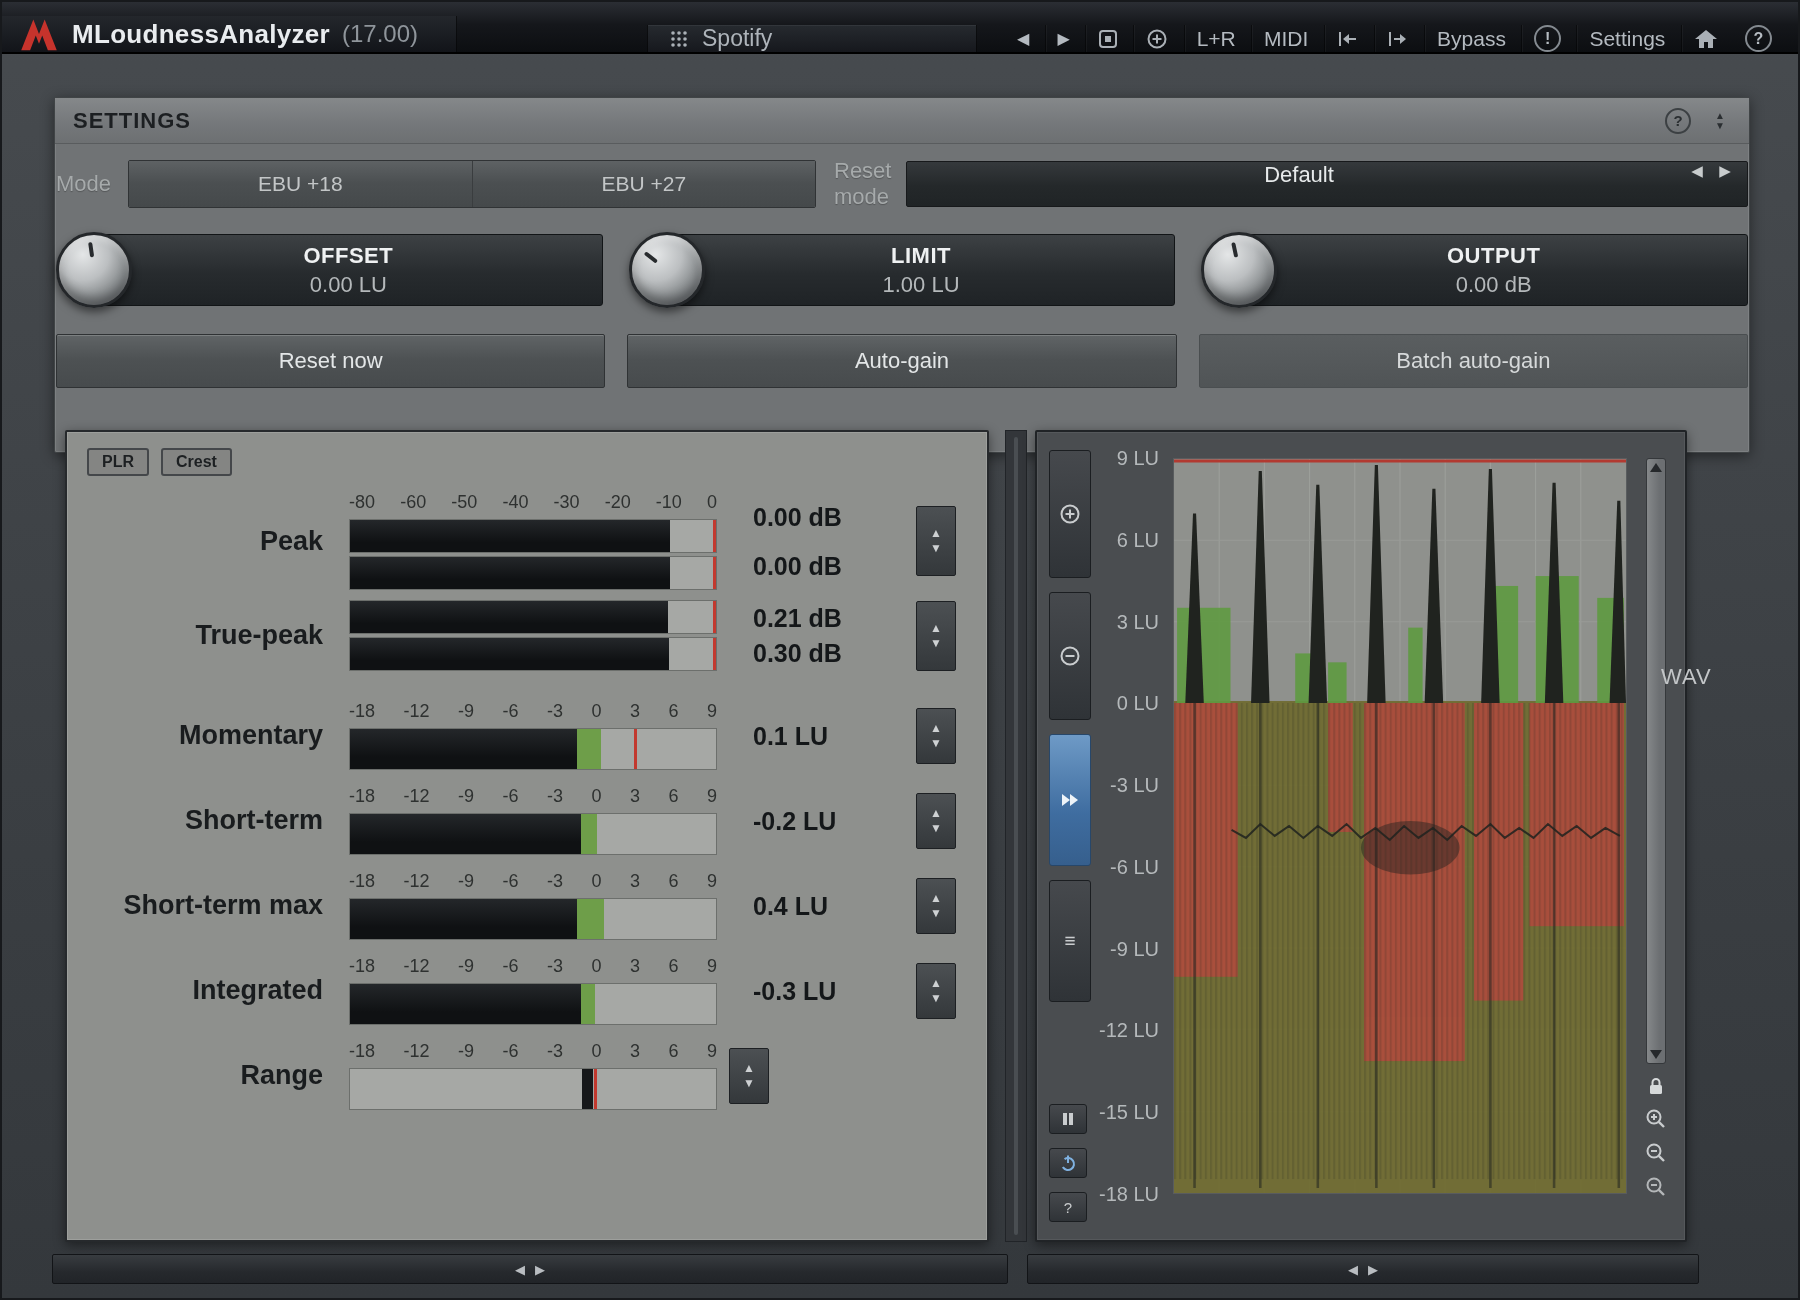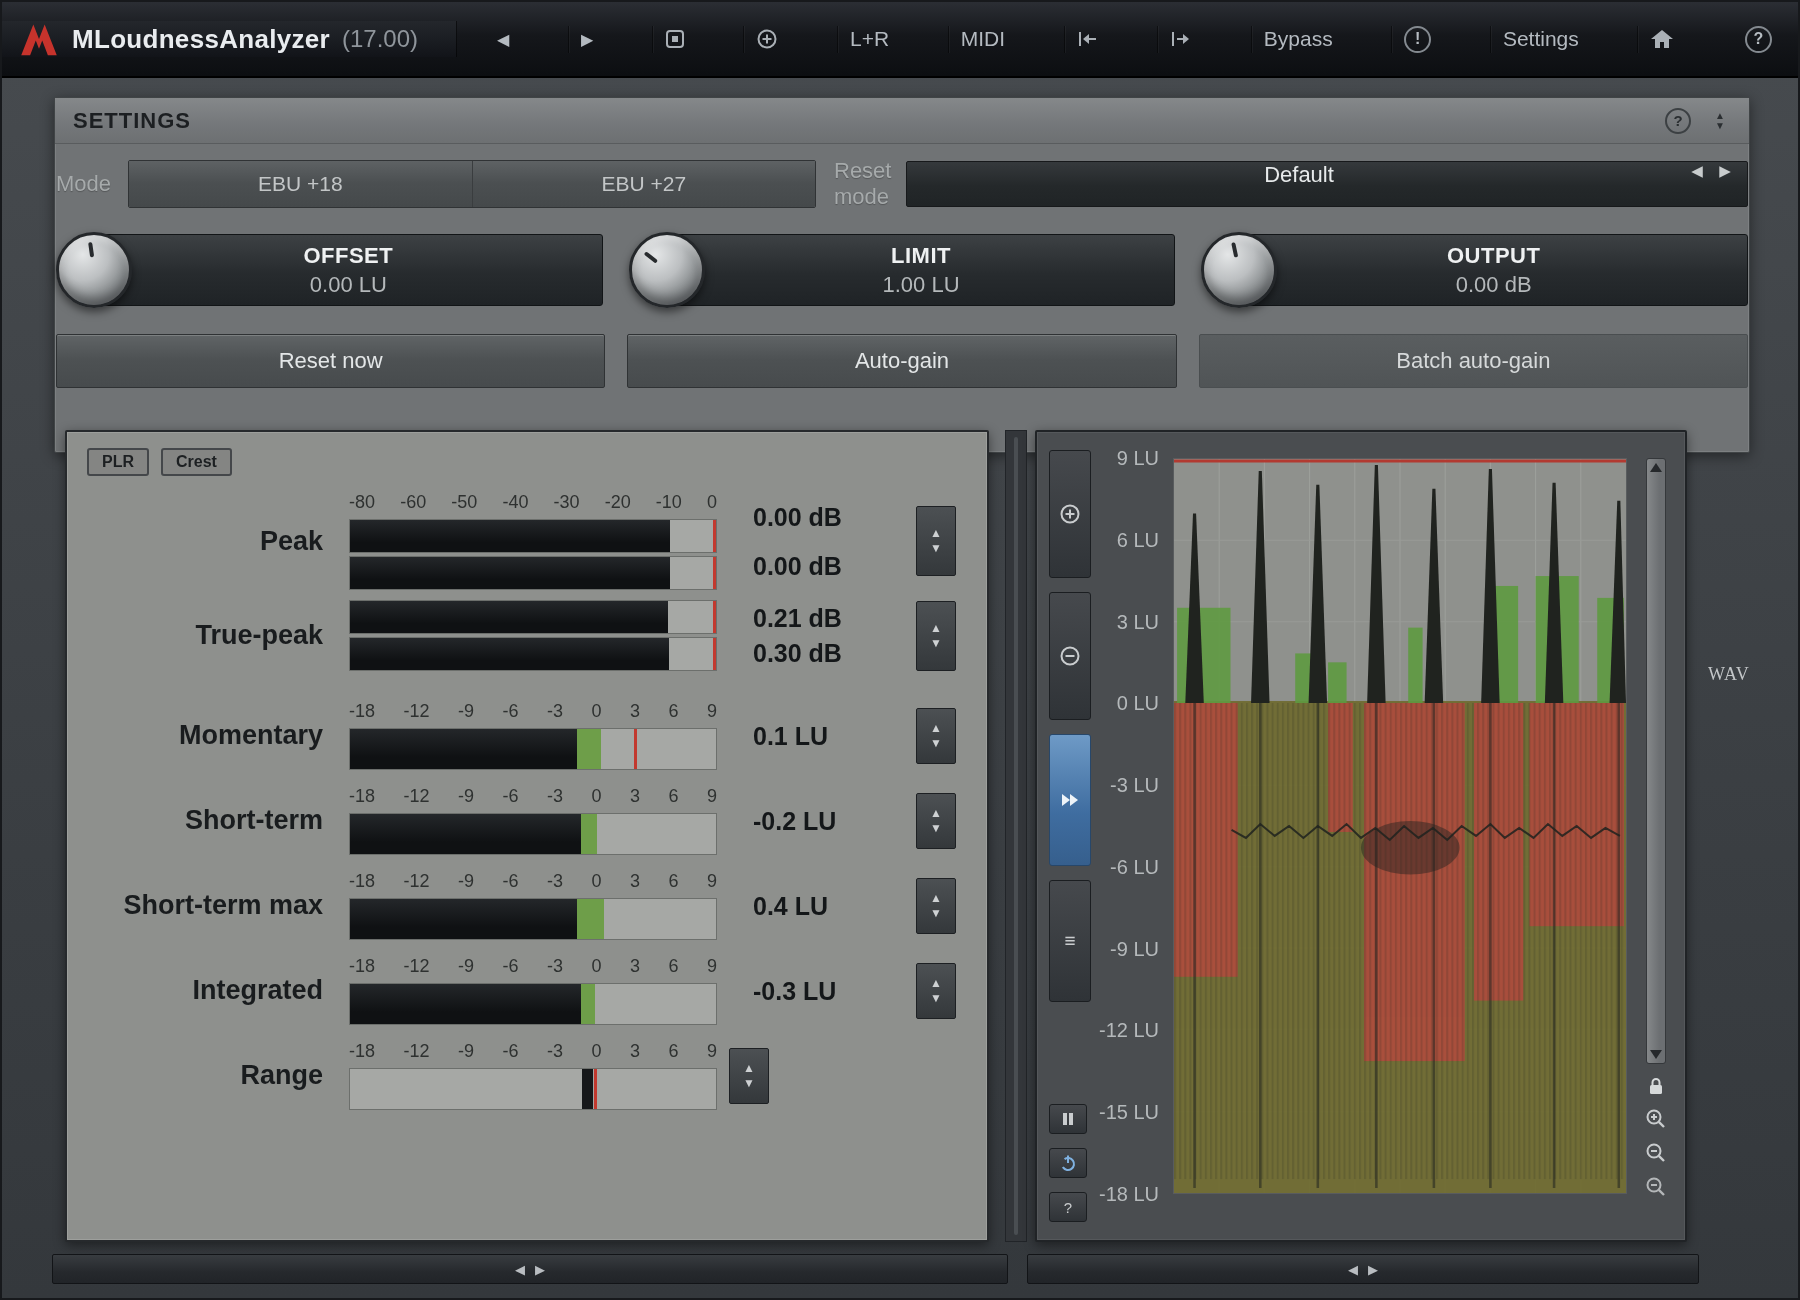--- a/index.html
+++ b/index.html
@@ -7,24 +7,24 @@
     width:1800px;height:1300px;position:relative;overflow:hidden;
     background:#26292d;
     font-family:"Liberation Sans","DejaVu Sans",sans-serif;
     -webkit-font-smoothing:antialiased;
   }
   .app{position:absolute;inset:0;background:linear-gradient(#474b4f,#3b3f43 60%,#34383c);border:2px solid #17191c;box-sizing:border-box;}
   button{font-family:inherit;cursor:pointer;}
 
   
   .titlebar{
-    position:absolute;left:0;top:0;width:100%;height:76px;box-sizing:border-box;
+    position:absolute;left:0;top:0;width:100%;height:52px;box-sizing:border-box;
     background:linear-gradient(#2b2e34,#15171b 45%,#0c0e11);
     border-bottom:2px solid #000;
-    display:flex;align-items:center;color:#b4bac0;
+    display:flex;align-items:flex-end;color:#b4bac0;
   }
   .tb-left{display:flex;align-items:center;gap:12px;padding:0 16px;width:455px;box-sizing:border-box;
     background:linear-gradient(#24272c,#121419);border-right:1px solid rgba(0,0,0,.6);}
   .logo{display:flex;align-items:center;}
   .tb-title{font-size:26px;font-weight:bold;color:#e9ecef;letter-spacing:.3px;}
   .tb-version{font-size:24px;color:#8f959b;}
   .preset-btn{
     margin-left:190px;width:330px;display:flex;align-items:center;justify-content:flex-start;gap:14px;
     padding:0 22px;box-sizing:border-box;background:linear-gradient(#262a2f,#16181d);
     border-left:1px solid rgba(0,0,0,.65);border-right:1px solid rgba(0,0,0,.65);
@@ -171,21 +171,21 @@
   .graph svg{display:block;width:100%;height:100%;}
   .vscroll{position:absolute;right:8px;top:26px;width:42px;height:770px;display:flex;flex-direction:column;align-items:center;}
   .vtrack{
     width:20px;height:606px;position:relative;border-radius:3px;
     background:linear-gradient(90deg,#85888a,#6c6f72 70%);border:1px solid #35383b;box-sizing:border-box;
   }
   .tri{position:absolute;left:50%;transform:translateX(-50%);width:0;height:0;border-left:6px solid transparent;border-right:6px solid transparent;}
   .tri.up{top:4px;border-bottom:9px solid #26292c;}
   .tri.down{bottom:4px;border-top:9px solid #26292c;}
   .gicon{background:none;border:none;margin-top:12px;display:flex;align-items:center;justify-content:center;padding:0;}
-  .wav-label{position:absolute;left:1706px;top:662px;font-size:18px;color:#c3c6c8;letter-spacing:1px;font-family:Liberation Serif, serif;}
+  .wav-label{position:absolute;left:1659px;top:662px;font-size:22px;color:#c3c6c8;letter-spacing:1px;}
 
   
   .hscroll{
     position:absolute;top:1252px;height:30px;box-sizing:border-box;border:1px solid #121417;border-radius:2px;
     background:linear-gradient(#383c40,#26292d 60%,#212428);display:flex;align-items:center;justify-content:center;
     gap:10px;color:#b9bdc1;font-size:13px;
   }
   .hscroll.left{left:50px;width:956px;}
   .hscroll.right{left:1025px;width:672px;}
 
@@ -198,20 +198,36 @@
 
   <header class="titlebar">
     <div class="tb-left">
       <span class="logo">
         <svg class="icon-svg" viewBox="0 0 52 44" width="42" height="36">
             <path d="M4 42 L19 4 L26 22 L33 4 L48 42 L37 42 L30 24 L26 34 L22 24 L15 42 Z" fill="#c6332c"></path>
           </svg>
       </span>
       <span class="tb-title">MLoudnessAnalyzer</span>
       <span class="tb-version">(17.00)</span>
+    </div>
+    <div class="preset-btn">
+      <span>
+        <svg class="icon-svg" width="18" height="18" viewBox="0 0 18 18" fill="#aab0b6">
+          <circle cx="3" cy="3" r="1.8"></circle>
+            <circle cx="9" cy="3" r="1.8"></circle>
+            <circle cx="15" cy="3" r="1.8"></circle>
+          <circle cx="3" cy="9" r="1.8"></circle>
+            <circle cx="9" cy="9" r="1.8"></circle>
+            <circle cx="15" cy="9" r="1.8"></circle>
+          <circle cx="3" cy="15" r="1.8"></circle>
+            <circle cx="9" cy="15" r="1.8"></circle>
+            <circle cx="15" cy="15" r="1.8"></circle>
+        </svg>
+      </span>
+      <span class="preset-name">Spotify</span>
     </div>
     <div class="tb-right">
       <button class="tb-btn tb-arrow noline">◀</button>
       <button class="tb-btn tb-arrow">▶</button>
       <button class="tb-btn">
         <svg class="icon-svg" width="20" height="20" viewBox="0 0 20 20">
             <rect x="2" y="2" width="16" height="16" rx="3" fill="none" stroke="#aab0b6" stroke-width="2"></rect>
             <rect x="7" y="7" width="6" height="6" fill="#aab0b6"></rect>
           </svg>
       </button>

